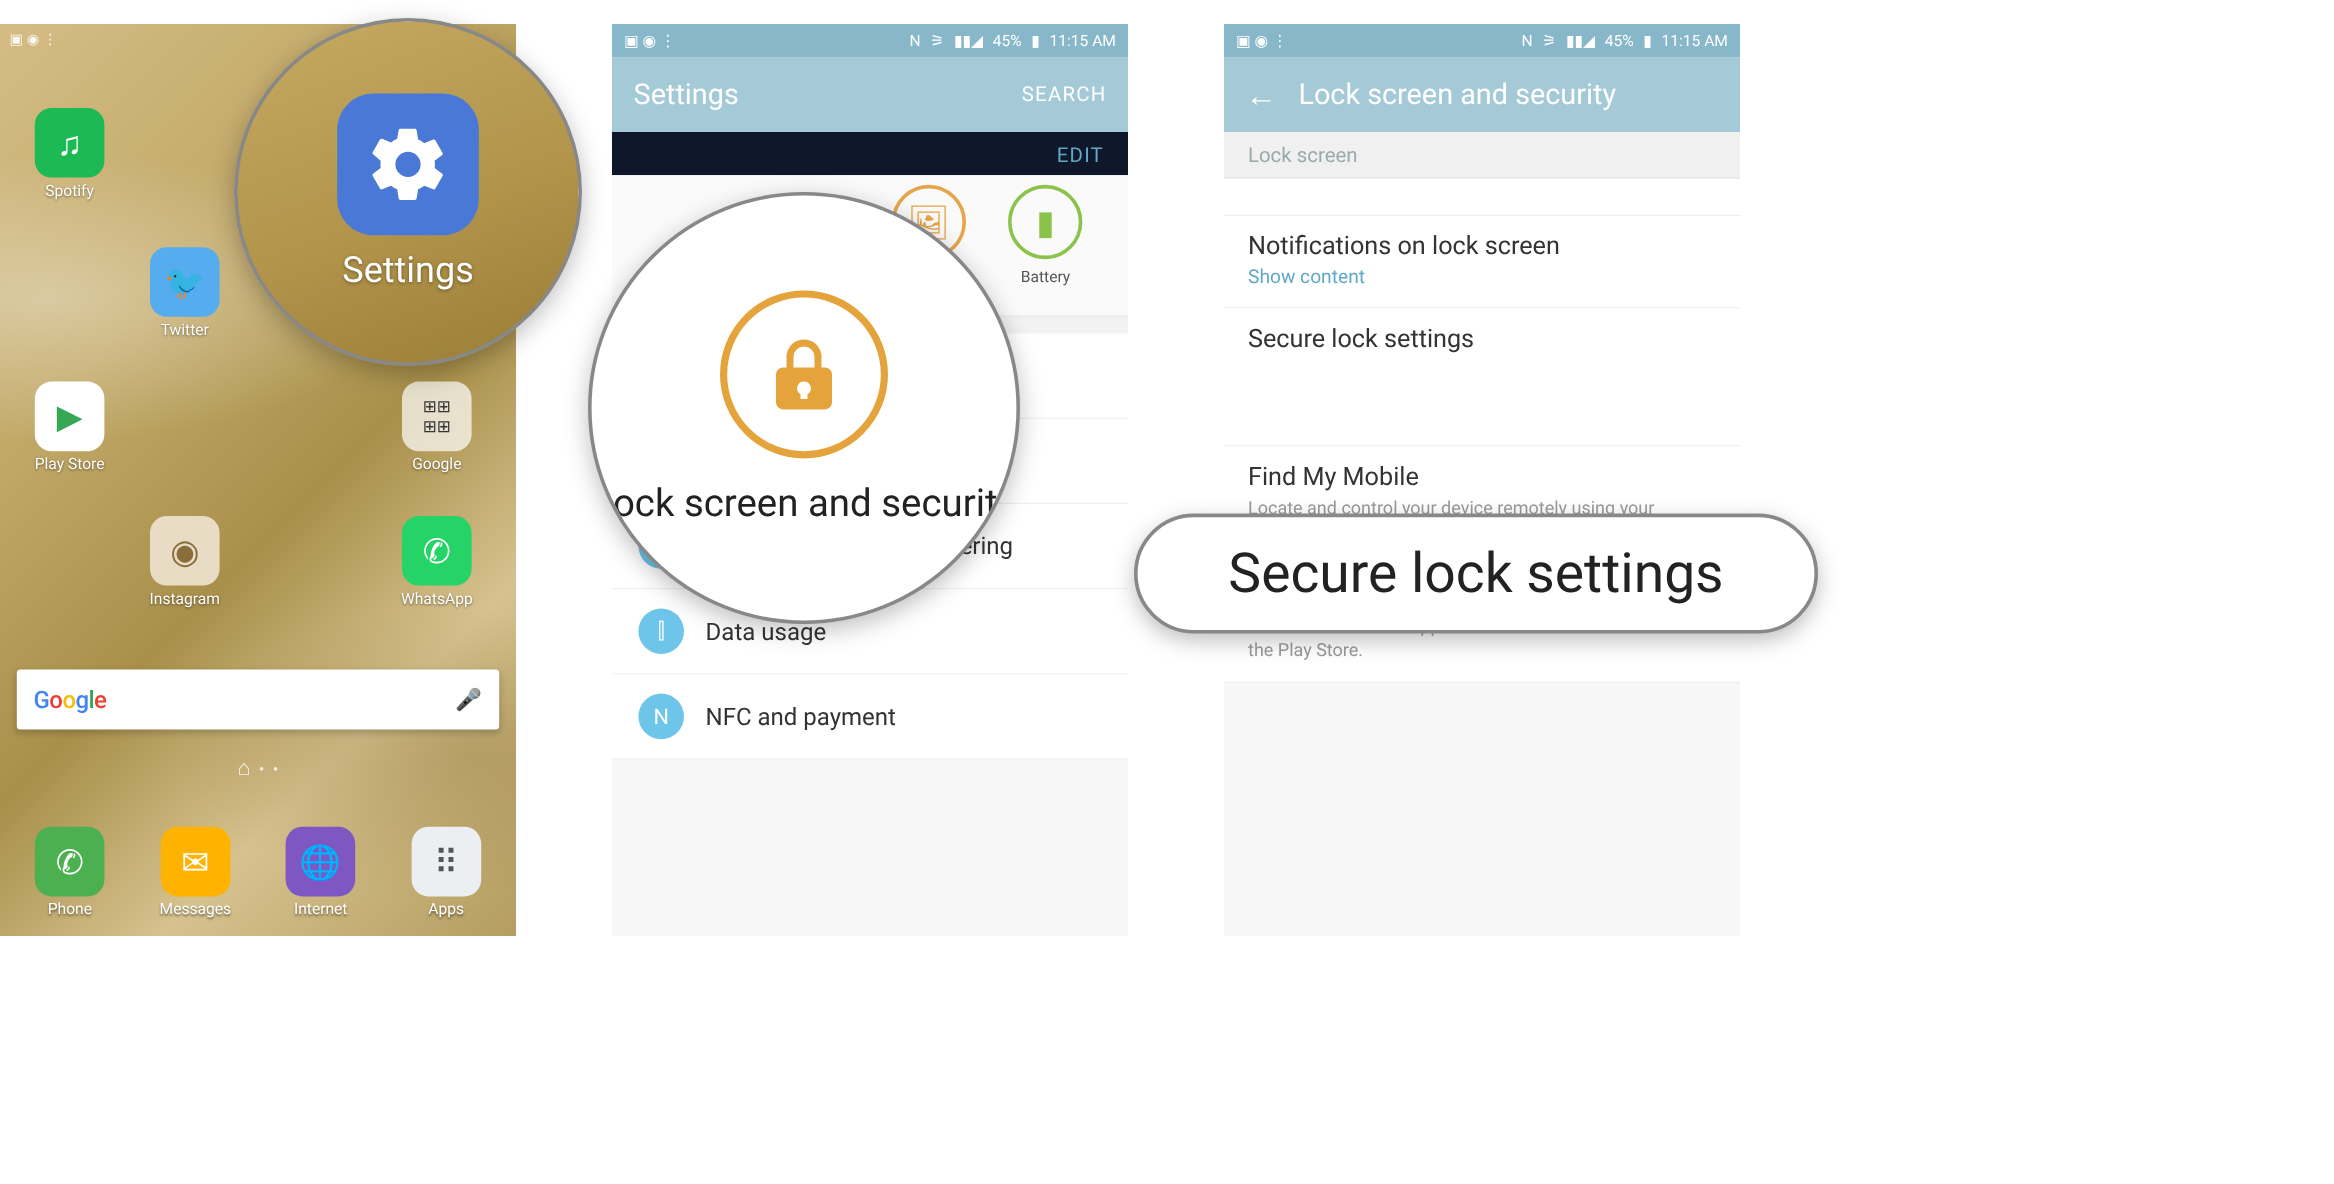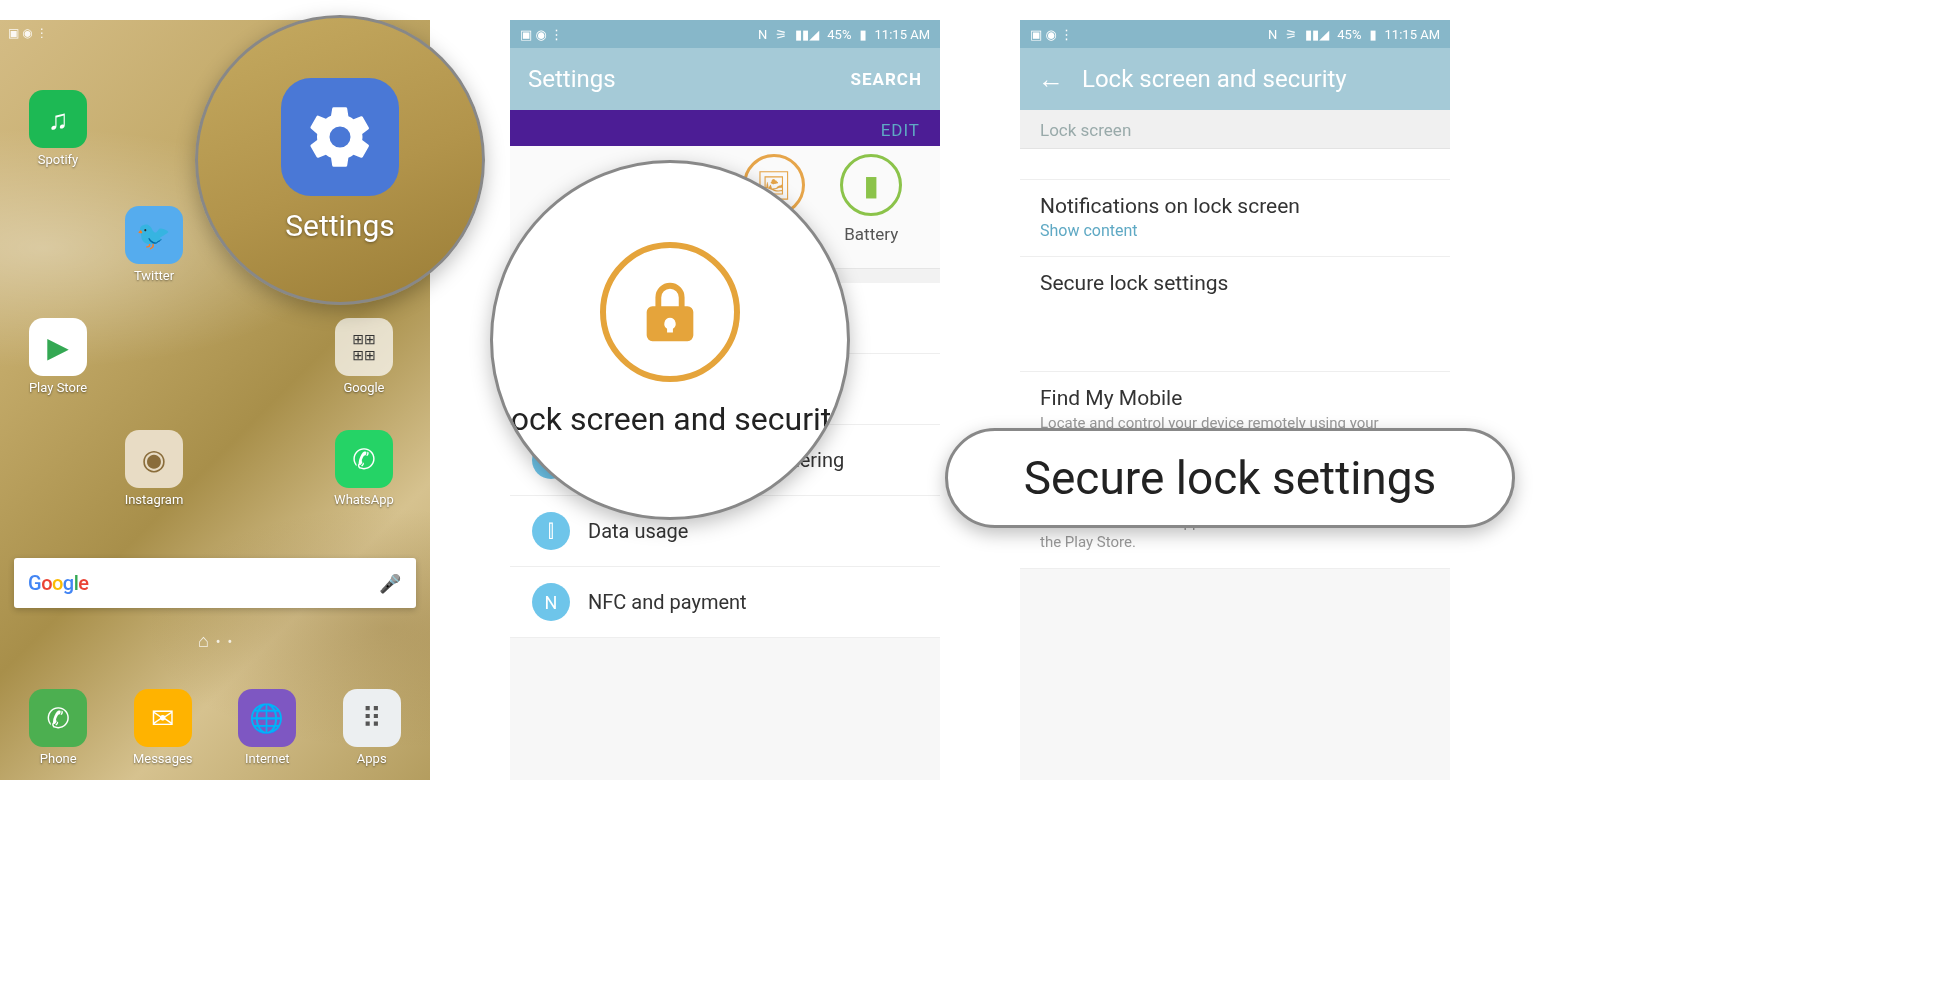--- a/index.html
+++ b/index.html
@@ -127,42 +127,42 @@
   }
   .sb2 .right{margin-left:auto;display:flex;gap:8px;align-items:center;}
   .header2 {
     background:#a5cad7;
     height:62px;
     display:flex;align-items:center;
     padding:0 18px;
     color:#fff;
   }
   .header2 .title{font-size:24px;font-weight:400;}
-  .header2 .act{margin-left:auto;font-size:17px;letter-spacing:1px;font-weight:bold;}
+  .header2 .act{margin-left:auto;font-size:17px;letter-spacing:1px;}
   .header2 .back{margin-right:18px;font-size:26px;}
   .edit-row{
-    text-align:right;padding:10px 20px 6px;color:#5fa9c4;font-size:17px;letter-spacing:1px;background:#4c1d95;
+    text-align:right;padding:10px 20px 6px;color:#5fa9c4;font-size:17px;letter-spacing:1px;background:#0f172a;
   }
   .shortcut-row {
     display:flex; justify-content:space-around;
     padding: 8px 20px 24px;
     background:#fafafa;
     border-bottom:1px solid #e5e5e5;
   }
   .shortcut {
     display:flex;flex-direction:column;align-items:center;gap:8px;
     width:100px;
   }
   .shortcut .circ{
     width:62px;height:62px;border-radius:50%;
     border:3px solid;
     display:flex;align-items:center;justify-content:center;
     font-size:28px;
   }
-  .shortcut .sl{font-size:17px;color:#555;}
+  .shortcut .sl{font-size:13px;color:#555;}
   .list-item {
     display:flex;align-items:center;gap:18px;
     padding:16px 22px;
     border-bottom:1px solid #eee;
     background:#fff;
   }
   .list-item .ci{
     width:38px;height:38px;border-radius:50%;
     display:flex;align-items:center;justify-content:center;
     color:#fff;font-size:18px;

